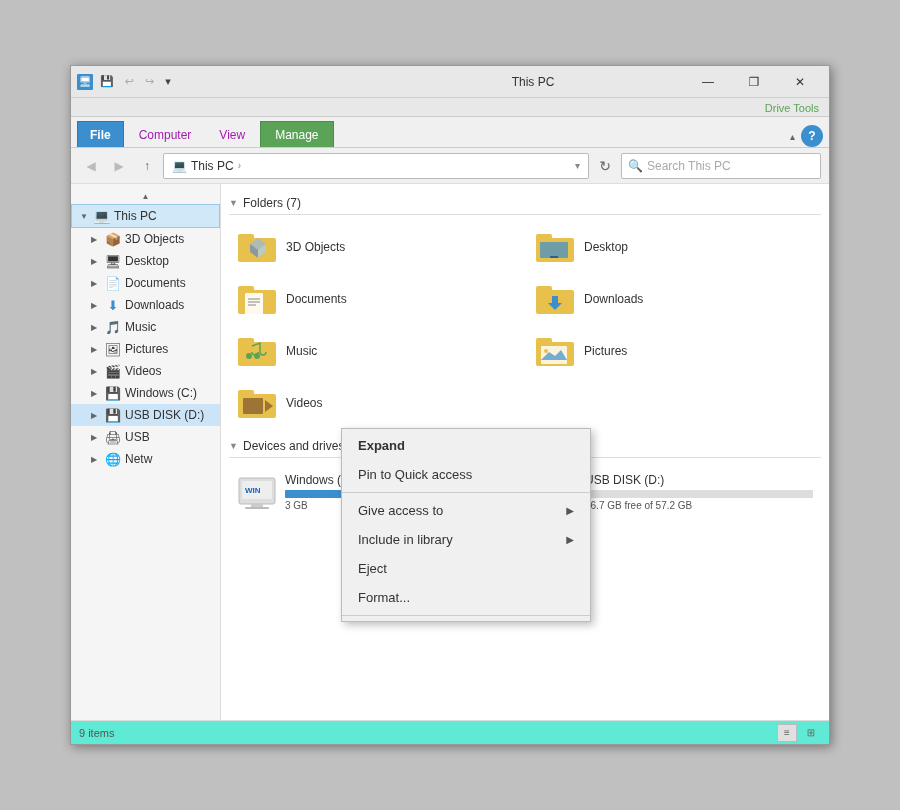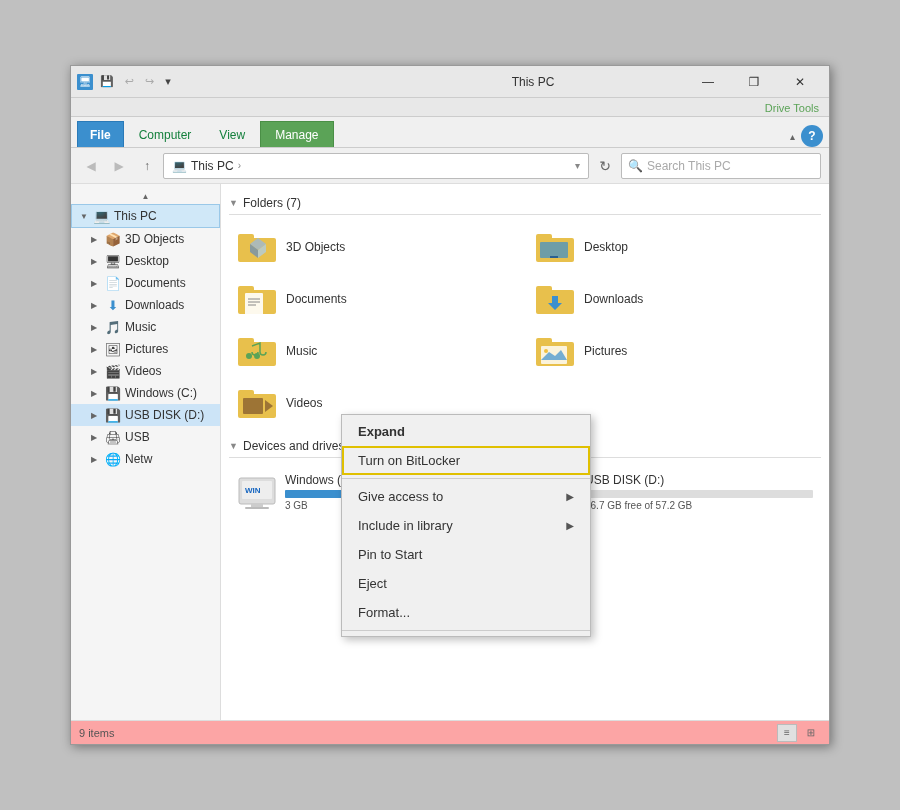--- a/index.html
+++ b/index.html
@@ -84,21 +84,21 @@
     .ribbon-tabs {
       display: flex;
       align-items: flex-end;
       padding: 0 6px;
       height: 30px;
     }
     .ribbon-tab {
       padding: 4px 12px;
       font-size: 12px;
       cursor: pointer;
-      color: #15803d;
+      color: #a21caf;
       border: 1px solid transparent;
       border-bottom: none;
       margin-right: 2px;
       background: transparent;
       height: 26px;
       display: flex; align-items: center;
     }
     .ribbon-tab.active {
       background: #f0f0f0;
       border-color: #ccc;
@@ -300,21 +300,21 @@
     .device-bar-fill {
       height: 8px;
       background: #3b8fce;
       border-radius: 1px;
     }
     .device-space { font-size: 10px; color: #555; margin-top: 2px; }
 
     
     .status-bar {
       height: 24px;
-      background: #fca5a5;
+      background: #5eead4;
       border-top: 1px solid #ddd;
       display: flex;
       align-items: center;
       padding: 0 8px;
       font-size: 11px;
       color: #555;
     }
     .status-bar-right {
       margin-left: auto;
       display: flex; gap: 4px;
@@ -323,21 +323,21 @@
       width: 20px; height: 18px;
       display: flex; align-items: center; justify-content: center;
       cursor: pointer; font-size: 10px; color: #666;
       border: 1px solid transparent;
     }
     .view-btn.active { border-color: #bbb; background: #e0e0e0; }
 
     
     .context-menu {
       position: absolute;
-      top: 230px;
+      top: 244px;
       left: 120px;
       width: 250px;
       background: #f0f0f0;
       border: 1px solid #bbb;
       box-shadow: 3px 3px 8px rgba(0,0,0,0.25);
       z-index: 100;
       padding: 2px 0;
     }
     .ctx-item {
       padding: 7px 16px;
@@ -641,34 +641,31 @@
             </div>
             <div class="device-space">56.7 GB free of 57.2 GB</div>
           </div>
         </div>
       </div>
 
       <div class="context-menu">
         <div class="ctx-item bold">
           <span>Expand</span>
         </div>
-        <div class="ctx-item highlighted">
-          <span>Turn on BitLocker</span>
+        <div class="ctx-item">
+          <span>Pin to Quick access</span>
         </div>
         <div class="ctx-divider"></div>
         <div class="ctx-item">
           <span>Give access to</span>
           <span class="ctx-arrow">▶</span>
         </div>
         <div class="ctx-item">
           <span>Include in library</span>
           <span class="ctx-arrow">▶</span>
-        </div>
-        <div class="ctx-item">
-          <span>Pin to Start</span>
         </div>
         <div class="ctx-item">
           <span>Eject</span>
         </div>
         <div class="ctx-item">
           <span>Format...</span>
         </div>
         <div class="ctx-divider"></div>
 
       </div>

